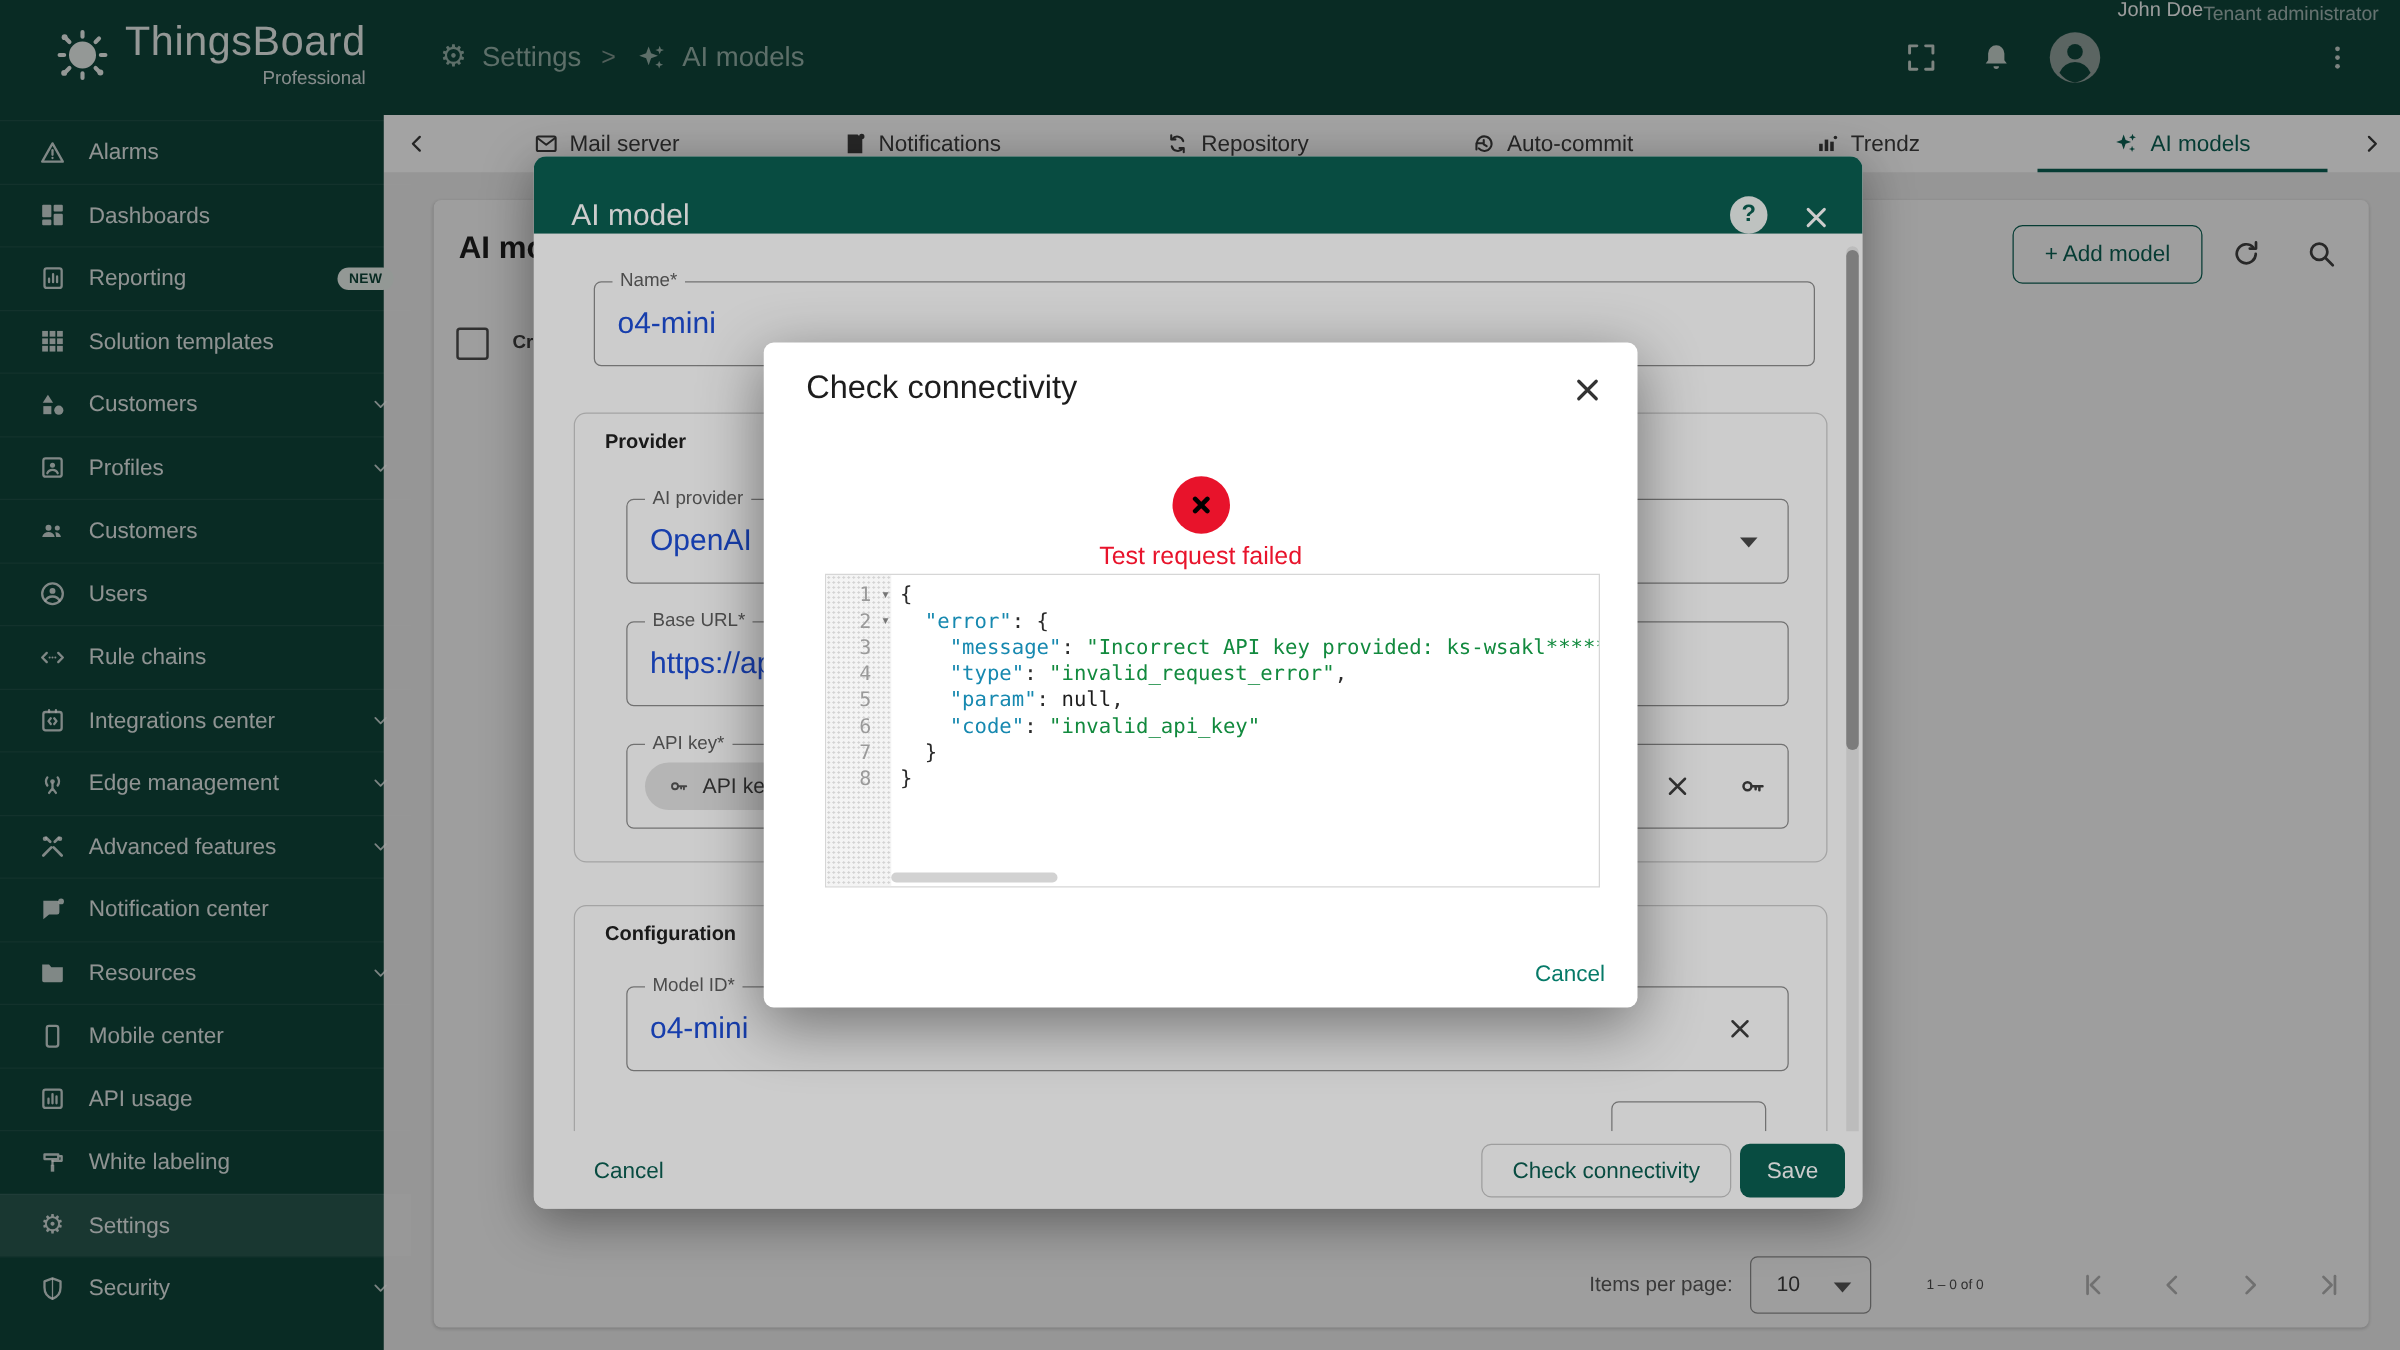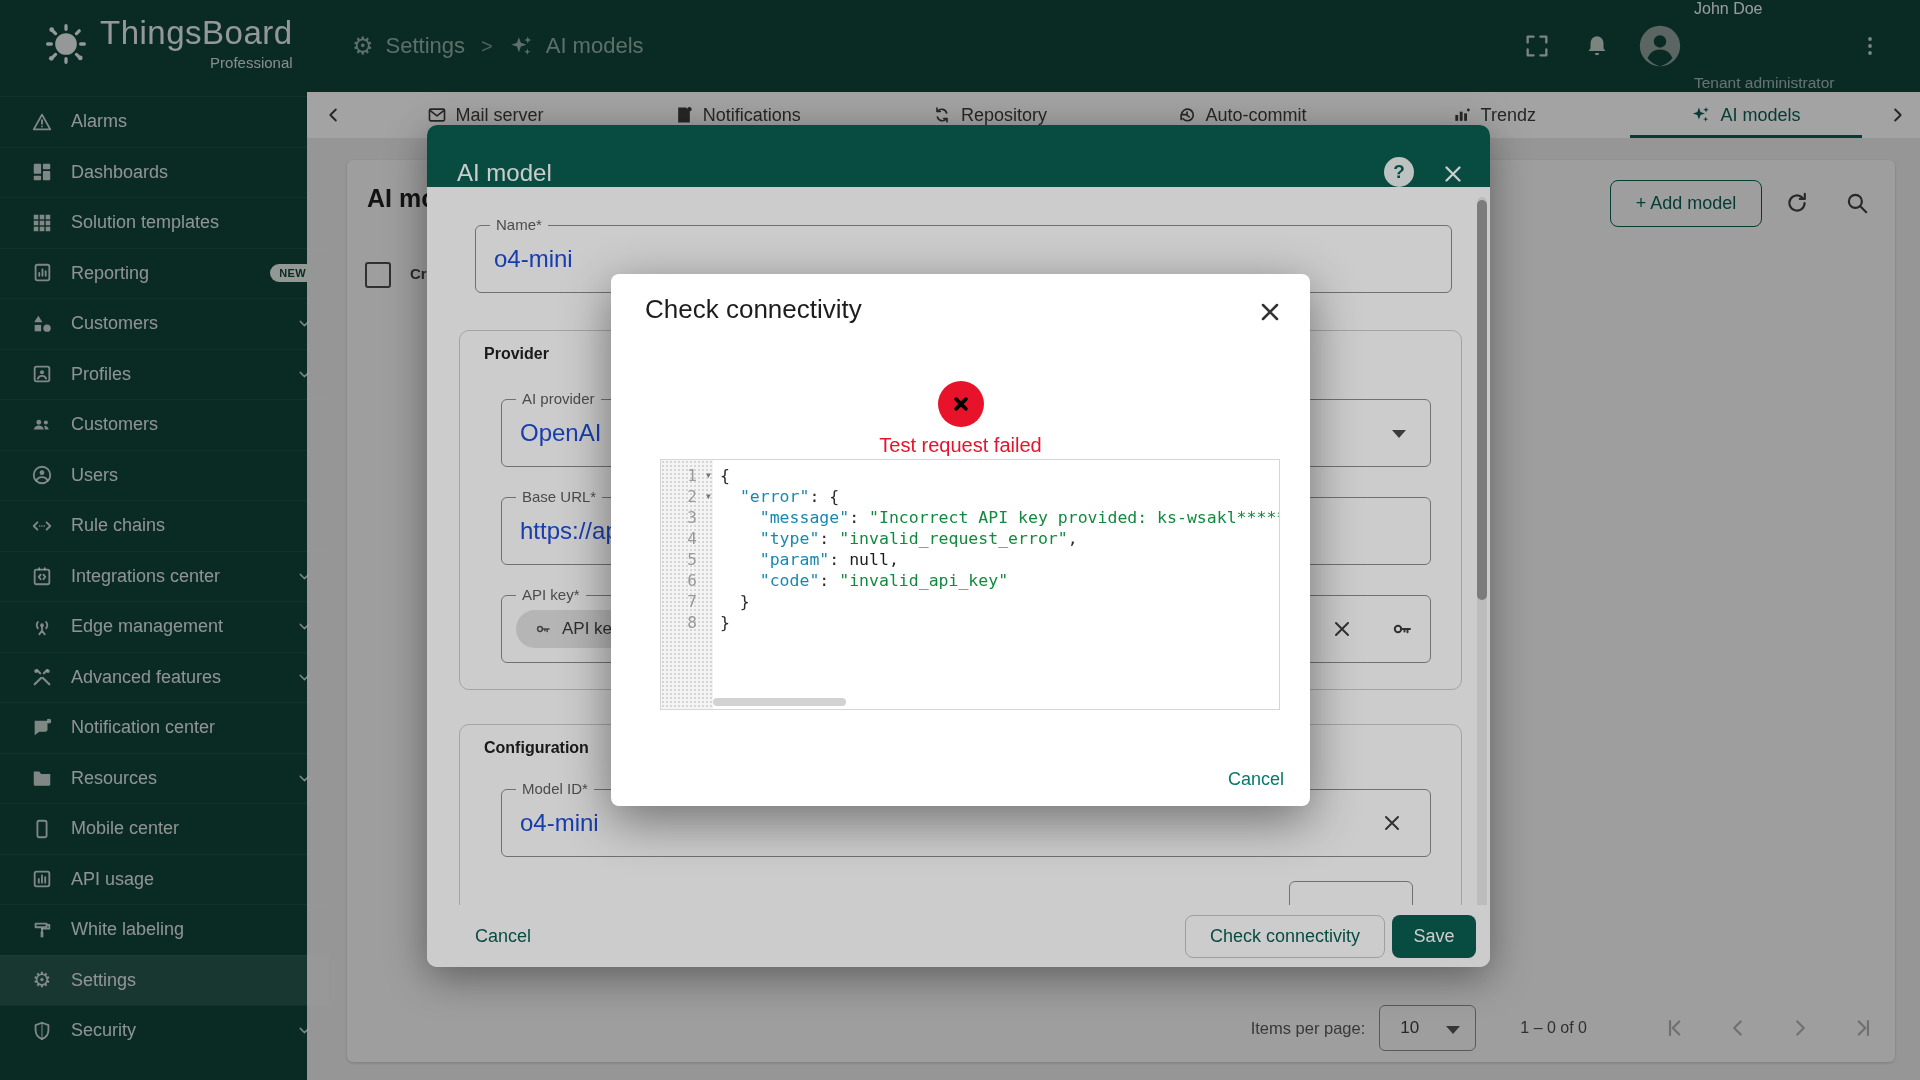--- a/index.html
+++ b/index.html
@@ -26,21 +26,21 @@
   .s-chev svg{width:17px;height:17px;}
   
   .breadcrumb{position:absolute;left:352px;top:0;height:92px;display:flex;align-items:center;gap:12px;color:#93aea5;}
   .bc-gear{font-size:24px;line-height:24px;}
   .bc-text{font-size:22px;}
   .bc-sep{font-size:20px;color:#7e958d;margin:0 4px;}
   .bc-sparkle svg{width:25px;height:25px;}
   
   .tr-icon{position:absolute;top:0;height:92px;display:flex;align-items:center;color:#c3cfca;cursor:pointer;}
   .tr-fullscreen{left:1523px}.tr-bell{left:1584px}.tr-avatar{left:1638px}
-  .tr-user{left:1694px;flex-direction:column;justify-content:space-between;align-items:flex-start;cursor:default;}
+  .tr-user{left:1694px;flex-direction:row;justify-content:flex-end;align-items:flex-start;cursor:default;}
   .tr-dots{left:1858px}
   .tr-fullscreen svg{width:28px;height:28px}.tr-bell svg{width:26px;height:26px}
   .tr-avatar svg{width:44px;height:44px}.tr-dots svg{width:24px;height:24px}
   .u-name{font-size:16px;color:rgba(255,255,255,.95);}
   .u-role{font-size:15.5px;color:rgba(255,255,255,.6);margin-top:3px;}
   
   .tabbar{position:absolute;left:307px;top:92px;width:1613px;height:46px;background:#fff;}
   .tab-nav{position:absolute;top:0;height:46px;display:flex;align-items:center;color:#3a3a3a;cursor:pointer;}
   .tab-nav svg{width:22px;height:22px}
   .tab-nav.left{left:16px}.tab-nav.right{right:12px}
@@ -63,21 +63,21 @@
   .tool-icon{position:absolute;top:30px;color:#404040;cursor:pointer;}
   .tool-icon svg{width:26px;height:26px}
   .tool-refresh{left:1437px}.tool-search{left:1497px}
   .pagination{position:absolute;right:20px;bottom:10px;height:48px;display:flex;align-items:center;color:#5a5a5a;}
   .pg-label{font-size:16.5px;margin-right:14px;}
   .pg-select{width:97px;height:46px;border:1px solid #8d8d8d;border-radius:6px;position:relative;
              display:flex;align-items:center;cursor:pointer;box-sizing:border-box;}
   .pg-size{font-size:17px;color:#3c3c3c;margin-left:20px;}
   .pg-caret{position:absolute;right:15px;top:20px;width:0;height:0;border-left:7px solid transparent;
             border-right:7px solid transparent;border-top:8px solid #555;}
-  .pg-range{font-size:16px;color:#4c4c4c;margin:0 40px 0 44px;}
+  .pg-range{font-size:11px;color:#4c4c4c;margin:0 40px 0 44px;}
   .pg-arrow{width:26px;height:26px;color:#b0b0b0;margin-left:36px;cursor:pointer;}
   .pg-arrow svg{width:26px;height:26px}
   
   .scrim{position:absolute;left:0;top:0;width:1920px;height:1080px;background:rgba(0,0,0,.20);}
   .scrim-a{z-index:10}.scrim-b{z-index:30}
   
   .dialog{position:absolute;left:427px;top:125px;width:1063px;height:842px;background:#fff;border-radius:10px;
           box-shadow:0 10px 40px rgba(0,0,0,.4);z-index:20;overflow:hidden;}
   .dlg-header{position:absolute;left:0;top:0;width:100%;height:62px;background:var(--accent);display:flex;
               align-items:flex-end;padding:0 24px 0 30px;box-sizing:border-box;color:#fff;}
@@ -228,43 +228,43 @@
               <rect x="3" y="3" width="8" height="11" rx="1"></rect>
               <rect x="13" y="3" width="8" height="6" rx="1"></rect>
               <rect x="13" y="11" width="8" height="10" rx="1"></rect>
               <rect x="3" y="16" width="8" height="5" rx="1"></rect>
             </svg>
           </span>
           <span class="s-label">Dashboards</span>
         </div>
         <div class="side-item">
           <span class="s-icon">
+            <svg viewBox="0 0 24 24" fill="none" stroke="currentColor" stroke-width="2" stroke-linecap="round" stroke-linejoin="round">
+              <rect x="5" y="3" width="15" height="17" rx="2"></rect>
+              <path d="M9 15v-3M12.5 15V8M16 15v-5"></path>
+            </svg>
+          </span>
+          <span class="s-label">Reporting</span>
+          <span class="badge">NEW</span>
+        </div>
+        <div class="side-item">
+          <span class="s-icon">
             <svg viewBox="0 0 24 24" fill="currentColor">
               <rect x="3" y="3" width="5" height="5"></rect>
               <rect x="9.5" y="3" width="5" height="5"></rect>
               <rect x="16" y="3" width="5" height="5"></rect>
               <rect x="3" y="9.5" width="5" height="5"></rect>
               <rect x="9.5" y="9.5" width="5" height="5"></rect>
               <rect x="16" y="9.5" width="5" height="5"></rect>
               <rect x="3" y="16" width="5" height="5"></rect>
               <rect x="9.5" y="16" width="5" height="5"></rect>
               <rect x="16" y="16" width="5" height="5"></rect>
             </svg>
           </span>
           <span class="s-label">Solution templates</span>
-        </div>
-        <div class="side-item">
-          <span class="s-icon">
-            <svg viewBox="0 0 24 24" fill="none" stroke="currentColor" stroke-width="2" stroke-linecap="round" stroke-linejoin="round">
-              <rect x="5" y="3" width="15" height="17" rx="2"></rect>
-              <path d="M9 15v-3M12.5 15V8M16 15v-5"></path>
-            </svg>
-          </span>
-          <span class="s-label">Reporting</span>
-          <span class="badge">NEW</span>
         </div>
         <div class="side-item">
           <span class="s-icon">
             <svg viewBox="0 0 24 24" fill="currentColor">
               <path d="M8 3l4.5 7h-9z"></path>
               <rect x="4" y="13" width="7" height="7"></rect>
               <circle cx="17.5" cy="16.5" r="4"></circle>
             </svg>
           </span>
           <span class="s-label">Customers</span>

